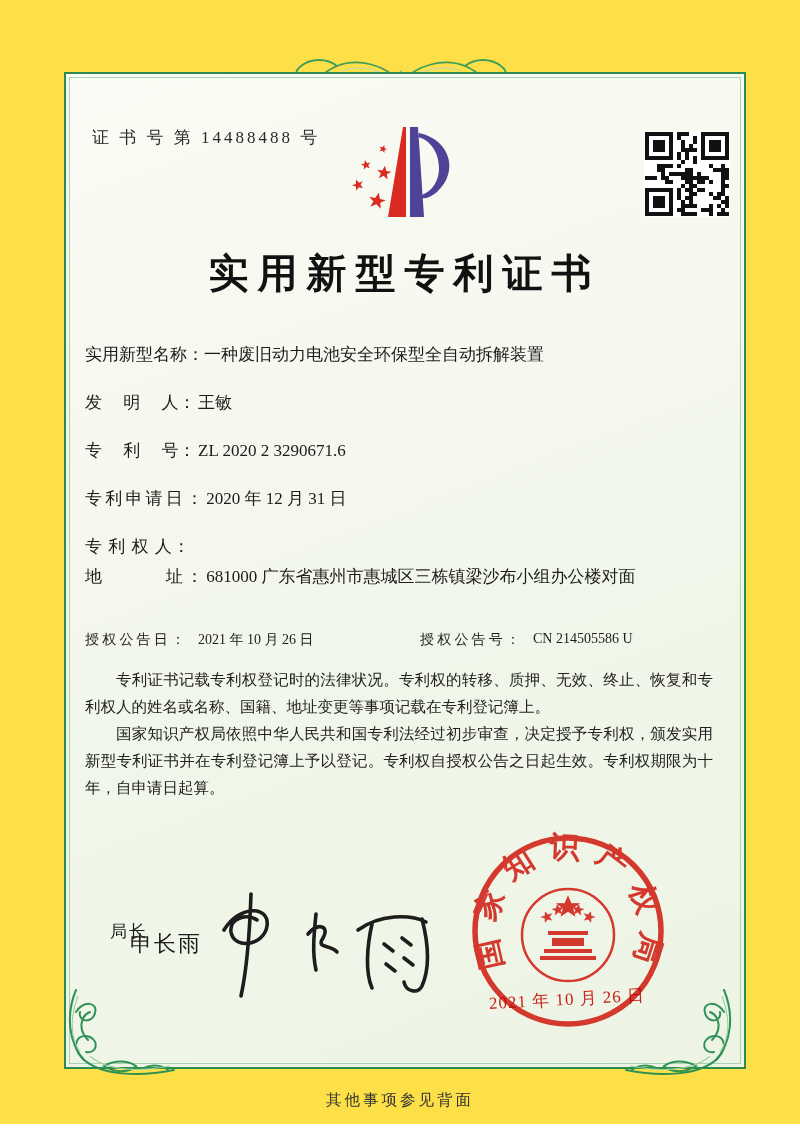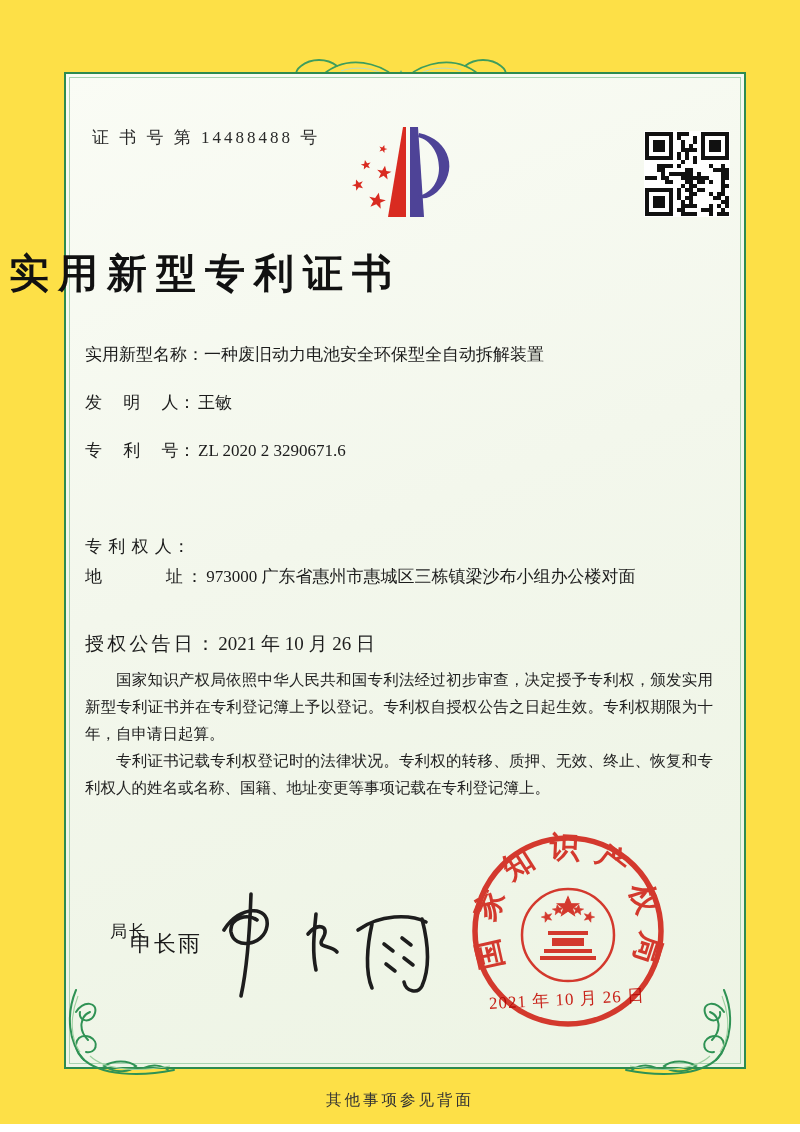--- a/index.html
+++ b/index.html
@@ -21,31 +21,31 @@
   .content { position:absolute; inset:0; }
 
   .cert-number {
     position:absolute; left:92px; top:126px;
     font-size:17px; letter-spacing:3px; color:#2a2a2a;
   }
   .logo-svg { position:absolute; left:333px; top:120px; }
   .qr-svg { position:absolute; left:644px; top:131px; }
 
   .title {
-    position:absolute; left:0; right:0; top:246px; text-align:left;
+    position:absolute; left:0; right:0; top:246px; text-align:center;
     font-size:40px; font-weight:700; letter-spacing:9px; text-indent:9px; color:#111;
   }
 
   .row { position:absolute; left:85px; width:632px; display:flex; font-size:17px; line-height:24px; }
   .flabel { flex:0 0 113px; white-space:nowrap; }
   .ls3 { letter-spacing:3.2px; }
   .ls1 { letter-spacing:1px; }
   .fvalue { flex:1 1 auto; }
   .addr-value { max-width:485px; }
-  .pair { position:absolute; display:flex; font-size:19px; white-space:nowrap; }
+  .pair { position:absolute; display:flex; font-size:14px; white-space:nowrap; }
 
   .body-text {
     position:absolute; left:85px; top:666px; width:628px;
     font-size:15.5px; line-height:27px; text-align:justify; color:#222;
   }
   .body-text p { text-indent:2em; }
 
   .sig-title { position:absolute; left:110px; top:920px; font-size:17px; letter-spacing:2px; }
   .sig-name  { position:absolute; left:110px; top:929px; font-size:22px; letter-spacing:2px;margin-left:20px; }
   .sig-svg   { position:absolute; left:196px; top:886px; }
@@ -297,36 +297,44 @@
       <span class="fvalue">王敏</span>
     </div>
     <div class="row" style="top:343px">
       <span class="flabel">实用新型名称：</span>
       <span class="fvalue">一种废旧动力电池安全环保型全自动拆解装置</span>
     </div>
     <div class="row" style="top:439px">
       <span class="flabel">专　 利　 号：</span>
       <span class="fvalue">ZL 2020 2 3290671.6</span>
     </div>
+    <div class="row" style="top:487px">
+      <span class="flabel ls3">专利申请日：</span>
+      <span class="fvalue">2020 年 12 月 31 日</span>
+    </div>
     <div class="row" style="top:535px">
       <span class="flabel ls1">专 利 权 人：</span>
     </div>
     <div class="row" style="top:565px">
       <span class="flabel ls3">地　　　址：</span>
-      <span class="fvalue addr-value">973000 广东省惠州市惠城区三栋镇梁沙布小组办公楼对面</span>
+      <span class="fvalue addr-value">681000 广东省惠州市惠城区三栋镇梁沙布小组办公楼对面</span>
     </div>
 
     <div class="pair" style="left:85px; top:631px;">
       <span class="flabel ls3">授权公告日：</span>
       <span class="fvalue">2021 年 10 月 26 日</span>
     </div>
+    <div class="pair" style="left:420px; top:631px;">
+      <span class="flabel ls3">授权公告号：</span>
+      <span class="fvalue">CN 214505586 U</span>
+    </div>
 
     <div class="body-text">
+      <p>专利证书记载专利权登记时的法律状况。专利权的转移、质押、无效、终止、恢复和专利权人的姓名或名称、国籍、地址变更等事项记载在专利登记簿上。</p>
       <p>国家知识产权局依照中华人民共和国专利法经过初步审查，决定授予专利权，颁发实用新型专利证书并在专利登记簿上予以登记。专利权自授权公告之日起生效。专利权期限为十年，自申请日起算。</p>
-      <p>专利证书记载专利权登记时的法律状况。专利权的转移、质押、无效、终止、恢复和专利权人的姓名或名称、国籍、地址变更等事项记载在专利登记簿上。</p>
     </div>
 
     <div class="sig-title">局长</div>
     <div class="sig-name">申长雨</div>
 
     <svg class="sig-svg" width="240" height="118" viewBox="0 0 240 118">
       <g fill="none" stroke="#1d1d1d" stroke-width="3.6" stroke-linecap="round" stroke-linejoin="round">
         <path d="M28,44 C44,18 74,20 71,40 C68,60 38,64 35,46 C33,32 52,27 61,34"></path>
         <path d="M55,8 C54,38 52,78 45,110"></path>
         <path d="M112,48 C122,36 134,40 127,52 C120,63 134,58 141,66"></path>

